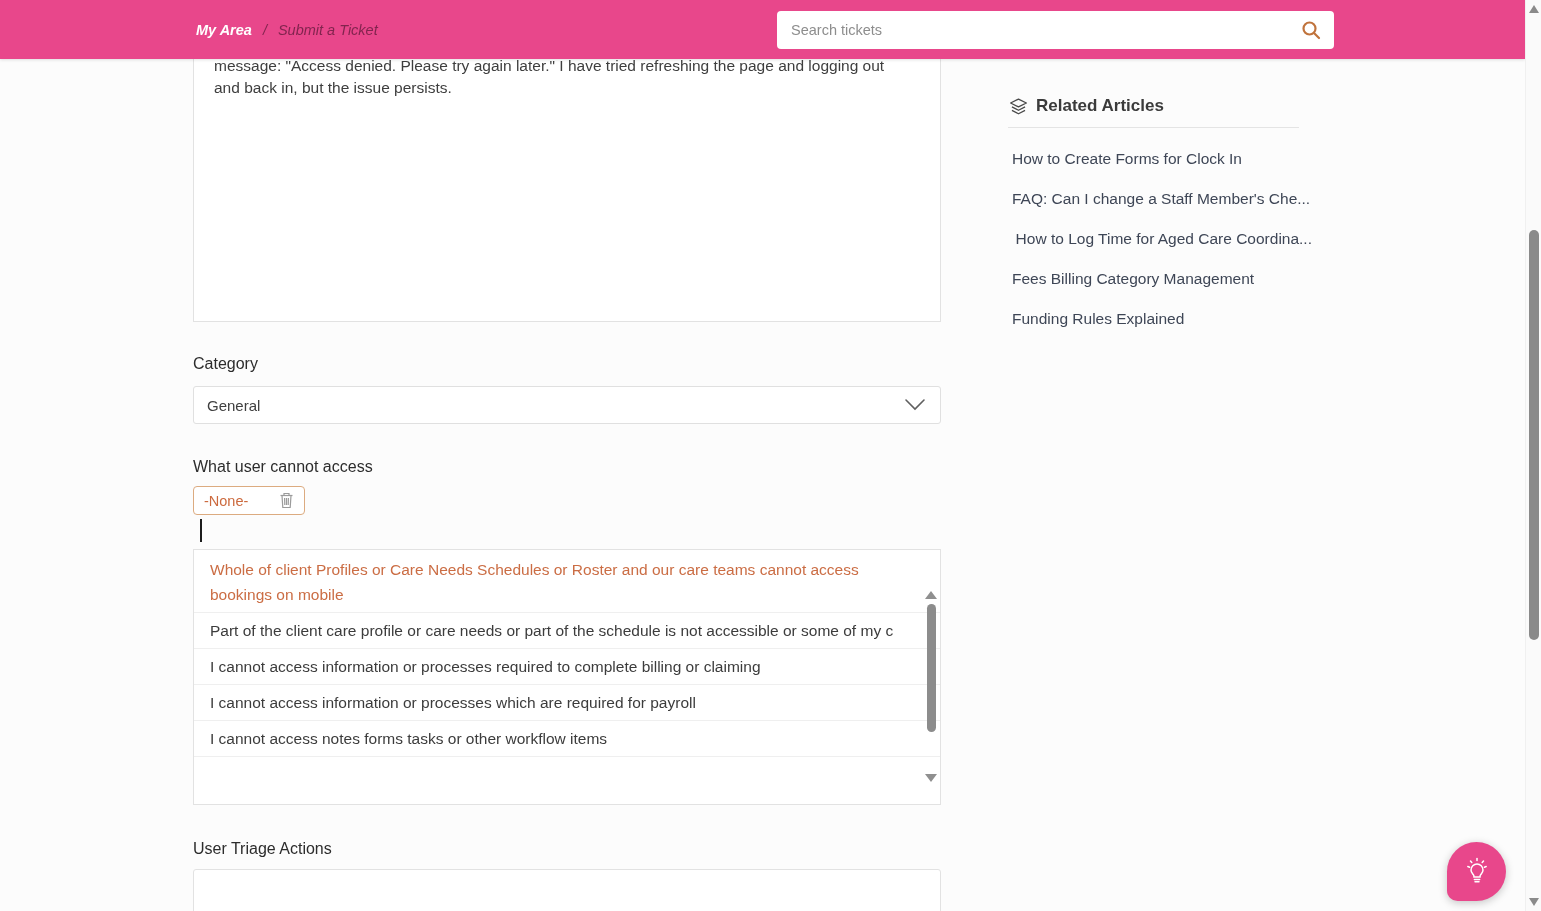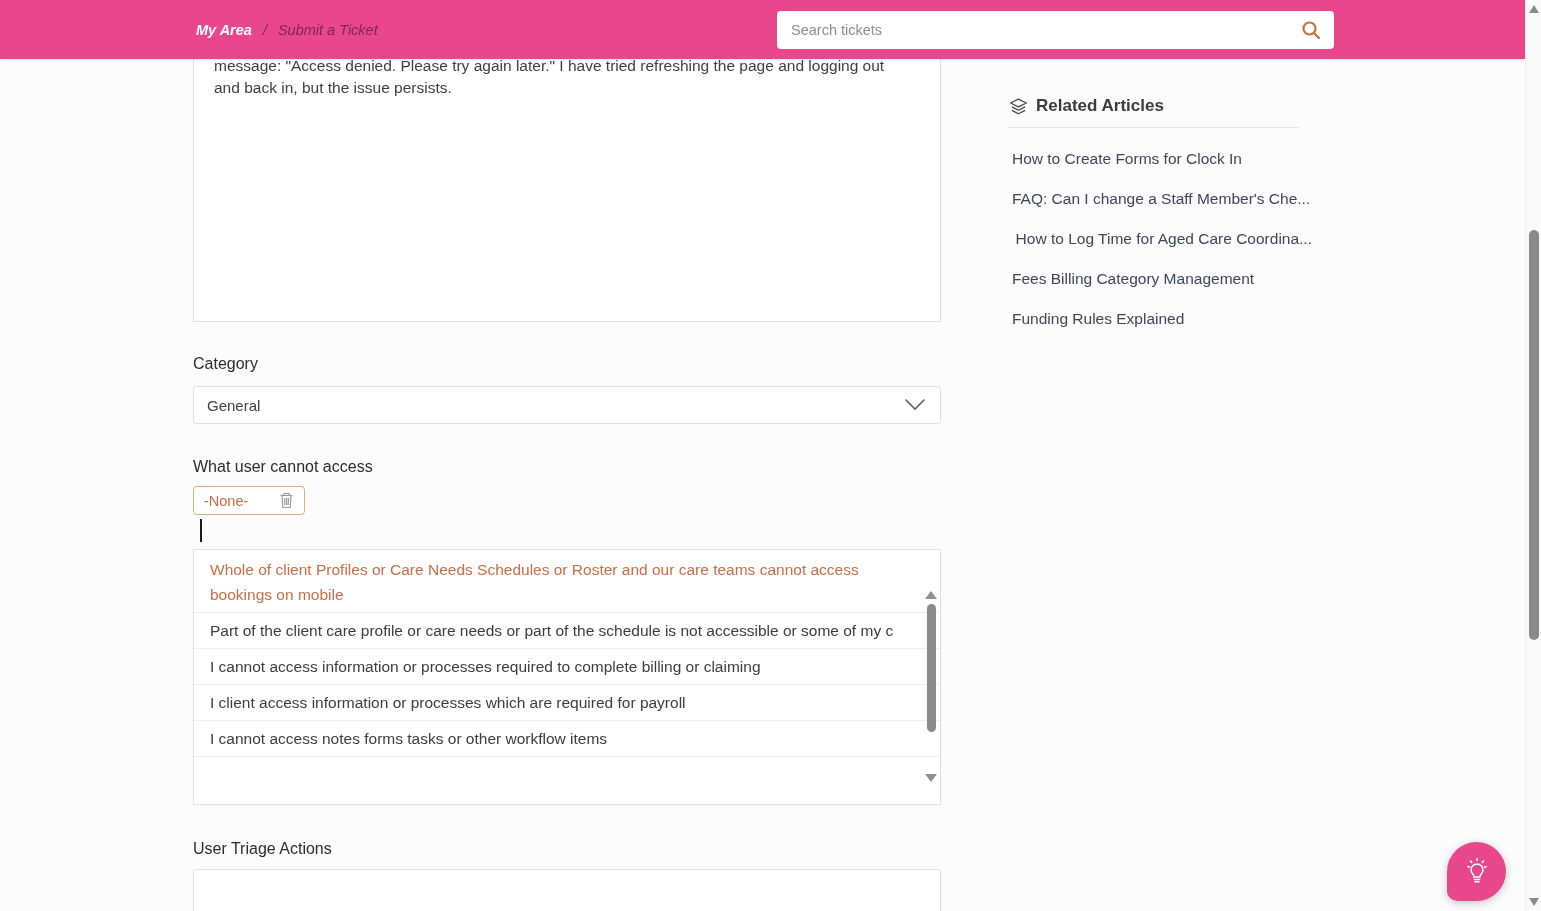--- a/index.html
+++ b/index.html
@@ -135,21 +135,21 @@
         <line x1="9.4" y1="6" x2="9.2" y2="13"></line>
       </svg>
     </span>
   </div>
   <div class="caret"></div>
 
   <div class="panel">
     <div class="opt opt-multiline opt-selected">Whole of client Profiles or Care Needs Schedules or Roster and our care teams cannot access bookings on mobile</div>
     <div class="opt opt-single">Part of the client care profile or care needs or part of the schedule is not accessible or some of my c</div>
     <div class="opt opt-single">I cannot access information or processes required to complete billing or claiming</div>
-    <div class="opt opt-single">I client access information or processes which are required for payroll</div>
+    <div class="opt opt-single">I cannot access information or processes which are required for payroll</div>
     <div class="opt opt-single">I cannot access notes forms tasks or other workflow items</div>
     <div class="inner-sb-up"></div>
     <div class="inner-sb-thumb"></div>
     <div class="inner-sb-down"></div>
   </div>
 
   <div class="field-label" style="top:840px;">User Triage Actions</div>
   <div class="triage-box">
     <textarea class="triage-input" style=""></textarea>
   </div>

